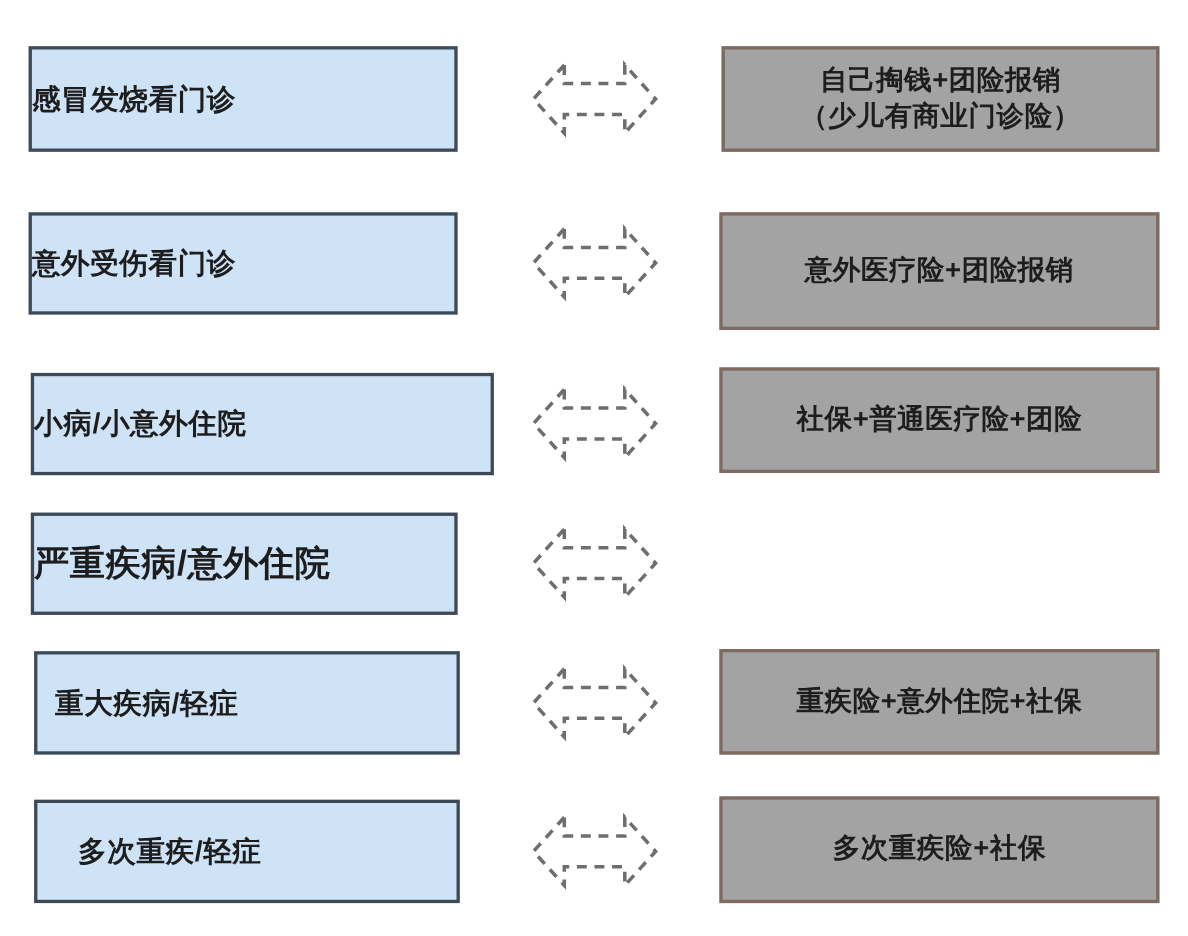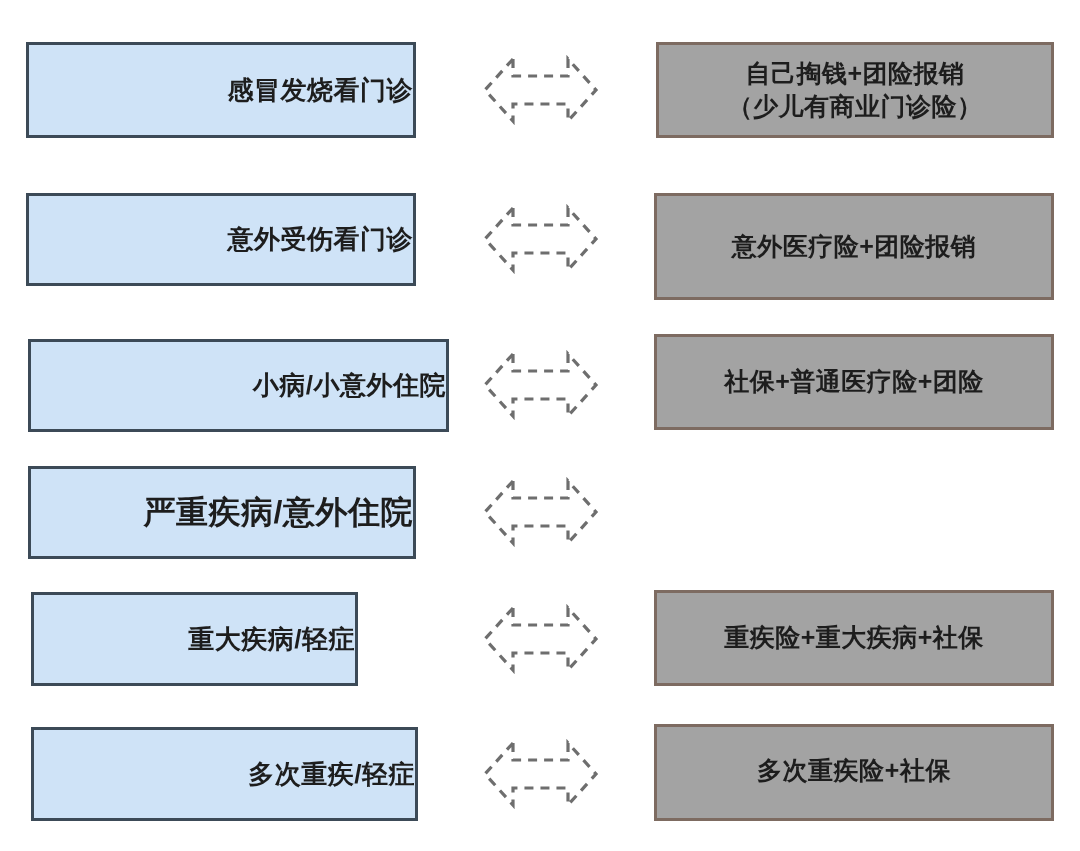--- a/index.html
+++ b/index.html
@@ -16,21 +16,21 @@
   #diagram {
     position: relative;
     width: 1080px;
     height: 851px;
     background: #ffffff;
   }
   .left-col {
     position: absolute;
     display: flex;
     align-items: center;
-    justify-content: flex-end;
+    justify-content: flex-start;
     box-sizing: border-box;
     background: #cfe3f7;
     border: 3px solid #3c4a57;
     color: #1d1d1d;
     font-weight: bold;
     text-align: center;
     line-height: 1.32;
     letter-spacing: 0.5px;
   }
   .right-col {
@@ -106,30 +106,30 @@
 
   <div class="left-col" style="left:28px; top:466px; width:388px; height:93px; font-size:32px;">
     <span class="box-text">严重疾病/意外住院</span>
   </div>
   <div class="arrow-cell" style="left:483px; top:479px; width:115px; height:66px;">
     <svg width="115" height="66" viewBox="0 0 115 66">
       <path d="M 30 2 L 2 33 L 30 64 L 30 47 L 85 47 L 85 64 L 113 33 L 85 2 L 85 19 L 30 19 Z" fill="none" stroke="#6e6e6e" stroke-width="3.2" stroke-dasharray="9 7" stroke-linejoin="miter" stroke-linecap="butt"></path>
     </svg>
   </div>
 
-  <div class="left-col" style="left:31px; top:592px; width:327px; height:94px; font-size:26px;">
+  <div class="left-col" style="left:31px; top:592px; width:387px; height:94px; font-size:26px;padding-left:16px;">
     <span class="box-text">重大疾病/轻症</span>
   </div>
   <div class="arrow-cell" style="left:483px; top:606px; width:115px; height:66px;">
     <svg width="115" height="66" viewBox="0 0 115 66">
       <path d="M 30 2 L 2 33 L 30 64 L 30 47 L 85 47 L 85 64 L 113 33 L 85 2 L 85 19 L 30 19 Z" fill="none" stroke="#6e6e6e" stroke-width="3.2" stroke-dasharray="9 7" stroke-linejoin="miter" stroke-linecap="butt"></path>
     </svg>
   </div>
   <div class="right-col" style="left:654px; top:590px; width:400px; height:96px; font-size:25px;">
-    <span class="box-text">重疾险+重大疾病+社保</span>
+    <span class="box-text">重疾险+意外住院+社保</span>
   </div>
 
   <div class="left-col" style="left:31px; top:727px; width:387px; height:94px; font-size:26px;padding-left:37px;">
     <span class="box-text">多次重疾/轻症</span>
   </div>
   <div class="arrow-cell" style="left:483px; top:741px; width:115px; height:66px;">
     <svg width="115" height="66" viewBox="0 0 115 66">
       <path d="M 30 2 L 2 33 L 30 64 L 30 47 L 85 47 L 85 64 L 113 33 L 85 2 L 85 19 L 30 19 Z" fill="none" stroke="#6e6e6e" stroke-width="3.2" stroke-dasharray="9 7" stroke-linejoin="miter" stroke-linecap="butt"></path>
     </svg>
   </div>

